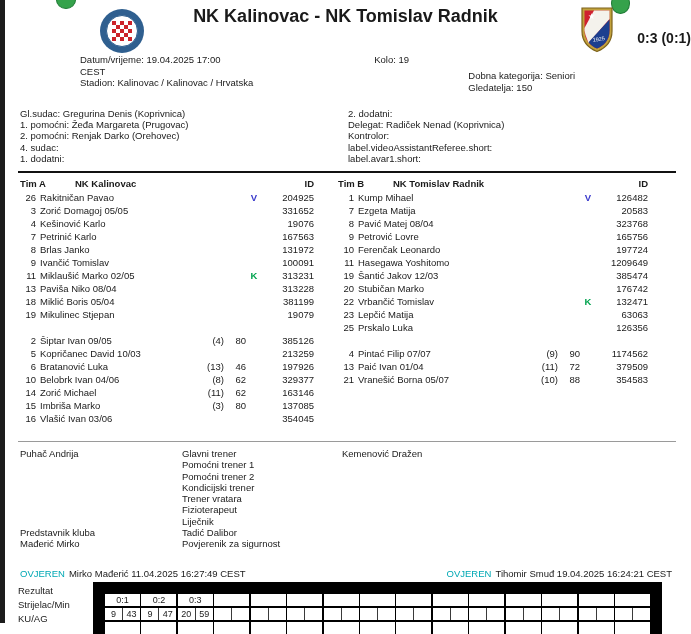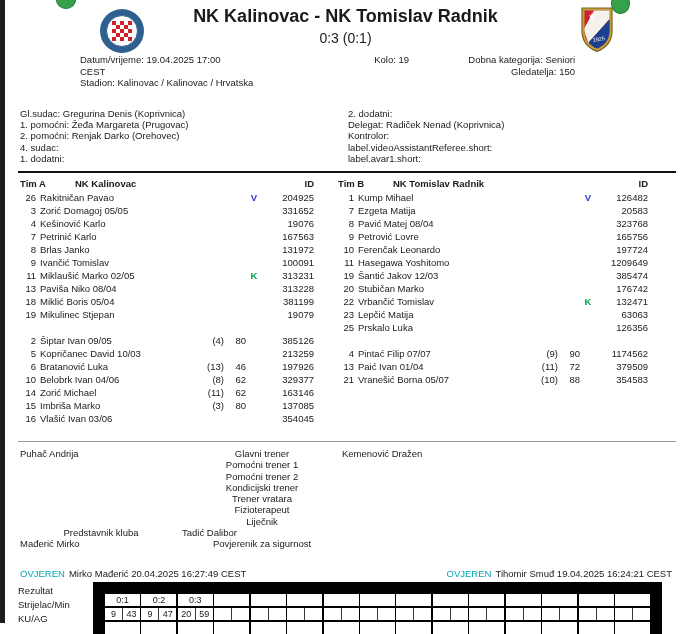--- a/index.html
+++ b/index.html
@@ -10,41 +10,41 @@
   }
   .left-bar{position:absolute;left:0;top:0;width:5px;height:623px;background:#1c1c1c;}
   .corner-dot{position:absolute;background:#35a24b;border:1px solid #1f7a35;border-radius:50%;}
   .corner-dot.l{left:56px;top:-9px;width:18px;height:16px;}
   .corner-dot.r{left:611px;top:-7px;width:17px;height:19px;}
   .crest{position:absolute;}
   .crest.home{left:99px;top:8px;}
   .crest.away{left:580px;top:6px;}
   .title-block{position:absolute;left:0;right:0;top:7px;text-align:center;}
   .title{font-size:18px;font-weight:bold;line-height:19px;}
-  .score{font-size:14px;font-weight:normal;line-height:18px;margin-top:3px;}
+  .score{font-size:14px;font-weight:bold;line-height:18px;margin-top:3px;text-align:right;}
   .info-row{position:absolute;top:54px;left:80px;right:116px;display:flex;justify-content:space-between;line-height:11.5px;}
   .info-left{width:235px;}
-  .info-right{text-align:right;}
+  .info-right{text-align:left;margin-top:16px;}
   .officials{position:absolute;top:108px;left:20px;width:652px;display:grid;grid-template-columns:328px 1fr;line-height:11.2px;}
   .thick-line{position:absolute;top:171px;left:18px;width:658px;height:2px;background:#111;}
   .roster-section{position:absolute;top:177px;left:20px;width:638px;display:grid;grid-template-columns:294px 310px;column-gap:24px;}
   .t-head{display:grid;grid-template-columns:55px 1fr 52px;font-weight:bold;line-height:14px;height:14px;}
   .t-head .id{text-align:right;}
   .prow{display:grid;grid-template-columns:18px 1fr 30px 22px 16px 52px;line-height:13px;height:13px;}
   .c-num{text-align:right;padding-right:2px;}
   .c-name{padding-left:2px;overflow:hidden;white-space:nowrap;}
   .c-subfrom,.c-submin,.c-id{text-align:right;}
   .c-badge{text-align:center;font-weight:bold;}
   .c-badge.V{color:#3a3acc;}
   .c-badge.K{color:#00a34e;}
   .roster-gap{height:13px;}
   .staff-line{position:absolute;top:441px;left:18px;width:658px;height:1px;background:#9a9a9a;}
   .staff-section{position:absolute;top:448px;left:20px;width:652px;line-height:11.3px;}
   .staff-row{display:grid;grid-template-columns:162px 160px 1fr;}
-  .staff-role{text-align:center;}
+  .staff-role{}
   .verification{position:absolute;top:568px;left:20px;right:19px;display:flex;justify-content:space-between;line-height:11px;}
   .ver-status{color:#00a8b4;margin-right:4px;}
   .score-grid-section{position:absolute;top:582px;left:18px;width:644px;display:flex;}
   .sg-labels{width:75px;line-height:14px;padding-top:1.5px;}
   .sg-labels div{height:14px;}
   .sg-table{flex:1;background:#000;padding:12px;display:flex;flex-direction:column;gap:1.5px;}
   .sg-row{display:grid;grid-template-columns:repeat(15,1fr);gap:1.5px;}
   .gcell{background:#fff;height:12.3px;line-height:12.3px;text-align:center;font-size:9px;overflow:hidden;}
   .scell{display:flex;}
   .scell span{flex:1;text-align:center;}
@@ -490,21 +490,21 @@
 
     <div class="staff-row">
       <span>Mađerić Mirko</span>
       <span class="staff-role">Povjerenik za sigurnost</span>
       <span></span>
     </div>
   </div>
 
 <div class="verification">
   <div>
-    <span class="ver-status">OVJEREN</span><span>Mirko Mađerić 20.04.2025 16:27:49 CEST</span>
+    <span class="ver-status">OVJEREN</span><span>Mirko Mađerić 11.04.2025 16:27:49 CEST</span>
   </div>
   <div>
     <span class="ver-status">OVJEREN</span><span>Tihomir Smuđ 19.04.2025 16:24:21 CEST</span>
   </div>
 </div>
 
 <div class="score-grid-section">
   <div class="sg-labels">
 
   <div>Rezultat</div>

